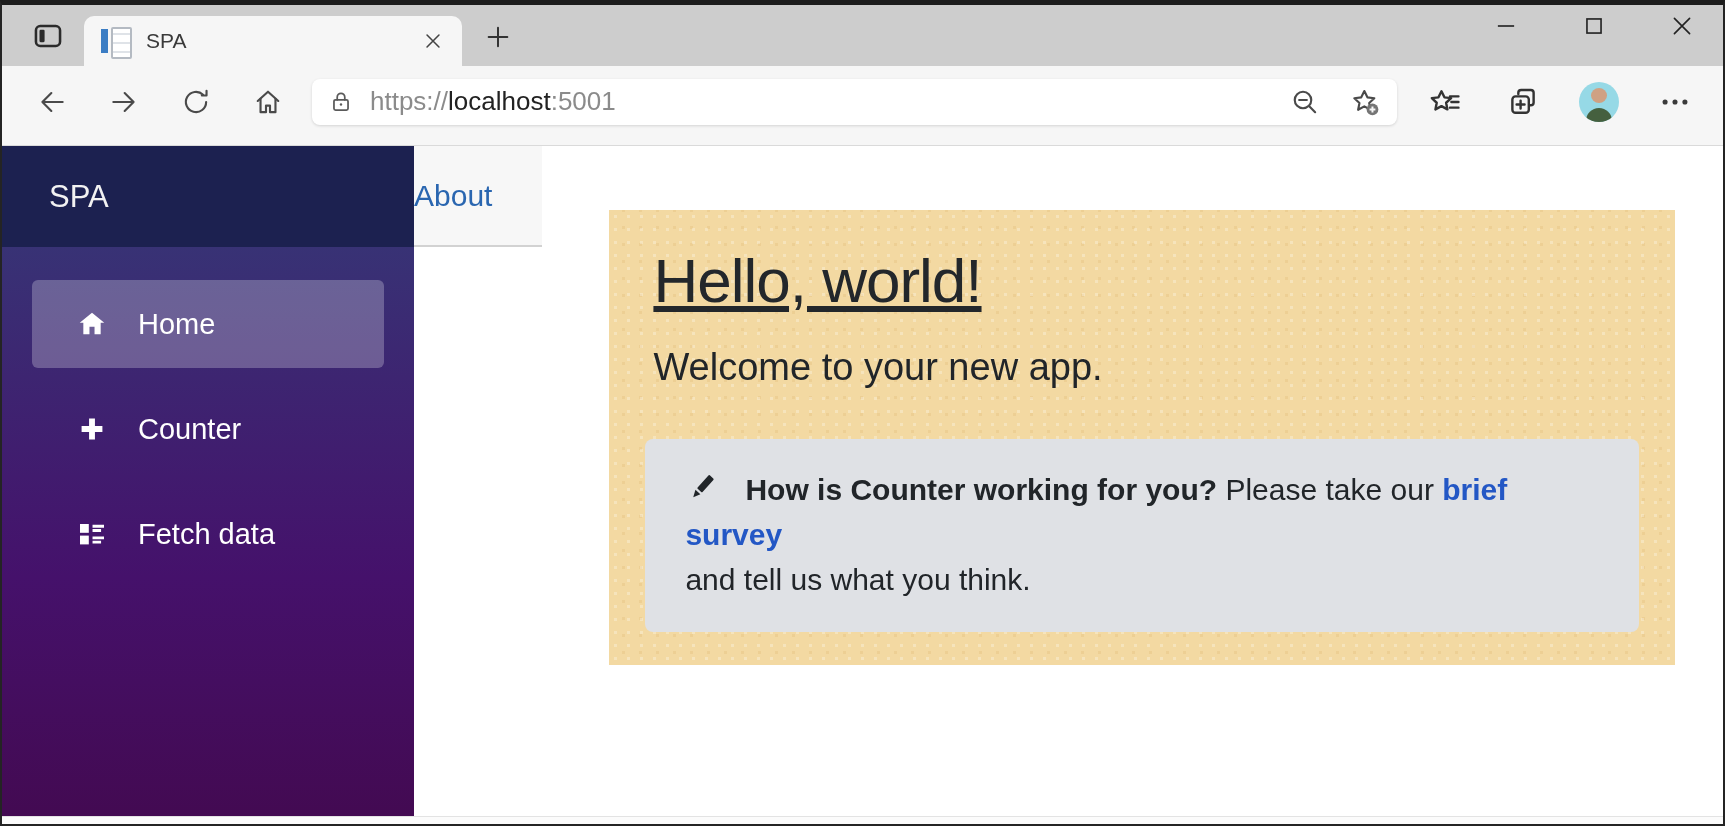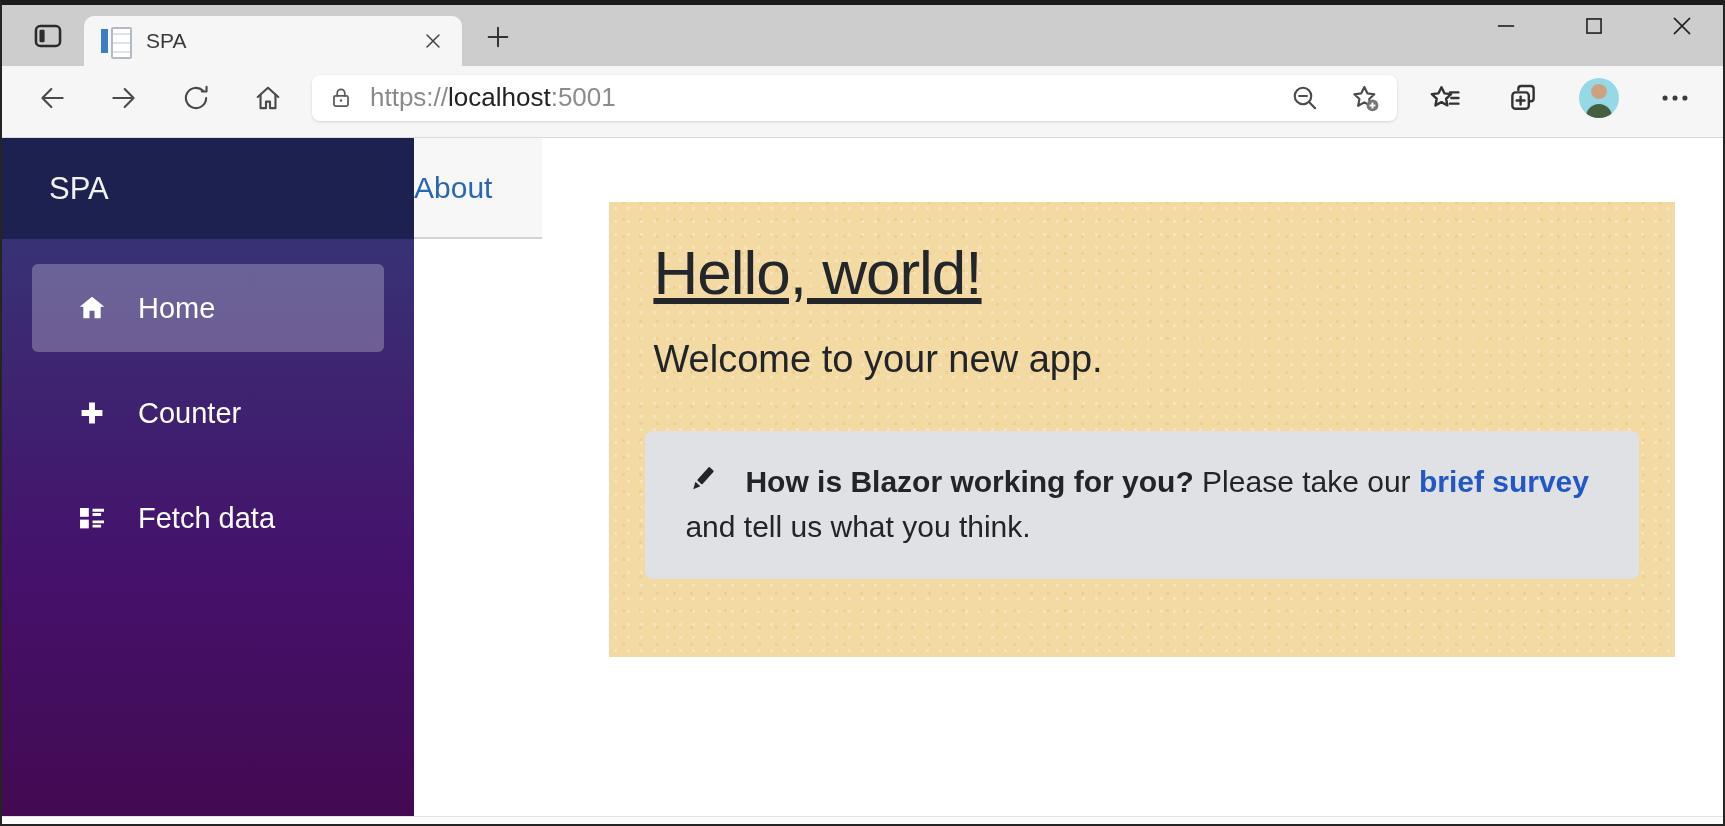--- a/index.html
+++ b/index.html
@@ -18,21 +18,21 @@
   .favicon::after { content:""; position:absolute; left:11px; top:1px; width:17px; height:28px;
         background:repeating-linear-gradient(#fff 0 4px, #dfe3e8 4px 6px, #fff 6px 9px);
         border:2px solid #b4bac2; border-radius:2px; }
   .tab-title { font-size:21px; color:#3a3a3a; margin-left:16px; flex:1; }
   .tab-close { width:34px; height:34px; }
   .newtab { width:44px; height:44px; margin-left:14px; margin-bottom:7px; }
   .win-controls { position:absolute; right:26px; top:6px; display:flex; gap:58px; }
   .win-btn { width:30px; height:30px; }
 
   
-  .toolbar { height:72px; background:#f6f6f6; border-bottom:1px solid #dadada;
+  .toolbar { height:80px; background:#f6f6f6; border-bottom:1px solid #dadada;
              display:flex; align-items:center; padding:0 22px 8px 28px; flex-shrink:0; }
   .nav-group { display:flex; gap:28px; }
   .nav-btn { width:44px; height:44px; }
   .addressbar { flex:1; height:46px; background:#fff; border-radius:8px; margin-left:22px;
                 display:flex; align-items:center; padding:0 10px 0 16px;
                 box-shadow:0 1px 3px rgba(0,0,0,0.14); cursor:text; }
   .url { font-size:26px; color:#8b8b8b; margin-left:16px; white-space:nowrap; }
   .url .host { color:#222; }
   .addr-right { margin-left:auto; display:flex; gap:16px; }
   .toolbar-right { display:flex; align-items:center; gap:34px; margin-left:26px; padding-right:4px; }
@@ -40,21 +40,21 @@
   .avatar::before { content:""; position:absolute; top:6px; left:12px; width:16px; height:15px; border-radius:50%; background:#cfa183; }
   .avatar::after { content:""; position:absolute; bottom:-2px; left:7px; width:26px; height:16px; border-radius:13px 13px 0 0; background:#45603f; }
 
   svg.ico { display:block; }
 
   
   .app { flex:1; display:flex; min-height:0; }
   .sidebar { width:412px; flex-shrink:0; display:flex; flex-direction:column; }
   .brand { height:101px; background:#1c2150; color:#f2f2f2; font-size:31px;
            display:flex; align-items:center; padding-left:47px; flex-shrink:0; }
-  .nav { flex:1; background:linear-gradient(180deg,#383275 0%, #45116b 58%, #430a52 100%); padding-top:25px; }
+  .nav { flex:1; background:linear-gradient(180deg,#383275 0%, #45116b 58%, #430a52 100%); padding-top:33px; }
   .nav-item { height:88px; margin:0 30px 17px 30px; border-radius:6px; display:flex; align-items:center;
               padding-left:44px; gap:30px; color:#fff; font-size:29px; cursor:pointer; }
   .nav-item.active { background:rgba(255,255,255,0.25); }
   .nav-ico { width:32px; height:32px; flex-shrink:0; }
 
   .main { flex:1; min-width:0; display:flex; flex-direction:row; background:#fff; }
   .top-row { height:101px; background:#f7f7f7; border-bottom:2px solid #d2d2d2; flex-shrink:0;
              display:flex; align-items:center; justify-content:flex-end; padding-right:50px; }
   .about { color:#2a66b0; font-size:30px; text-decoration:none; cursor:pointer; }
   .content { flex:1; }
@@ -243,21 +243,21 @@
           <h1>Hello, world!</h1>
           <p class="welcome">Welcome to your new app.</p>
           <div class="alert">
             <span class="pencil">
               <svg class="ico" width="34" height="34" viewBox="0 0 24 24">
                 <g transform="rotate(42 12 12)" fill="#212529">
                   <rect x="9.9" y="2.2" width="4.7" height="12.8" rx="0.7"></rect>
                   <path d="M9.9 16.6h4.7l-2.35 4.9z"></path>
                 </g>
               </svg>
-            </span><span class="b">How is Blazor working for you?</span><span> Please take our </span><a>brief survey</a><span class="tail">and tell us what you think.</span>
+            </span><span class="b">How is Counter working for you?</span><span> Please take our </span><a>brief survey</a><span class="tail">and tell us what you think.</span>
           </div>
         </div>
       </div>
     </div>
 
   </div>
 
   <div class="bottom-strip"></div>
 </div>
 

